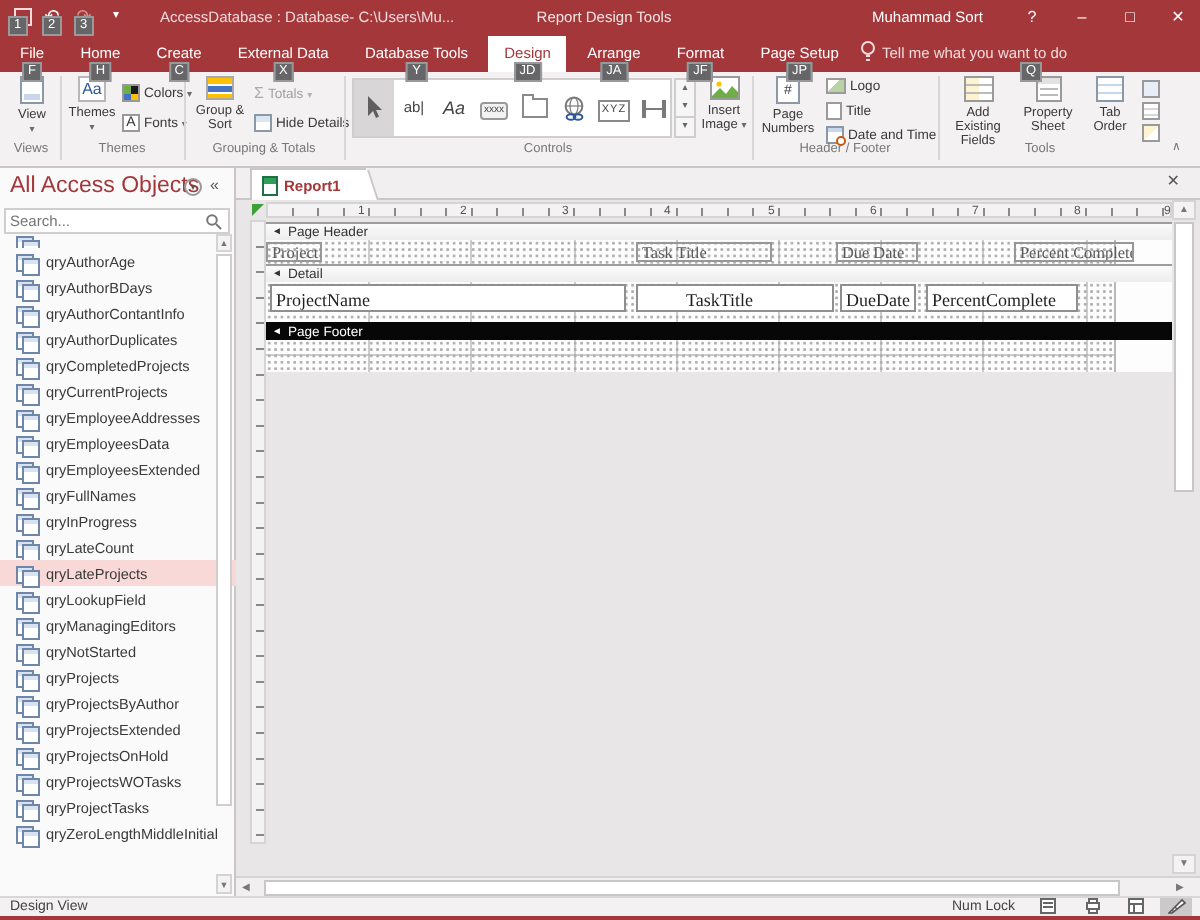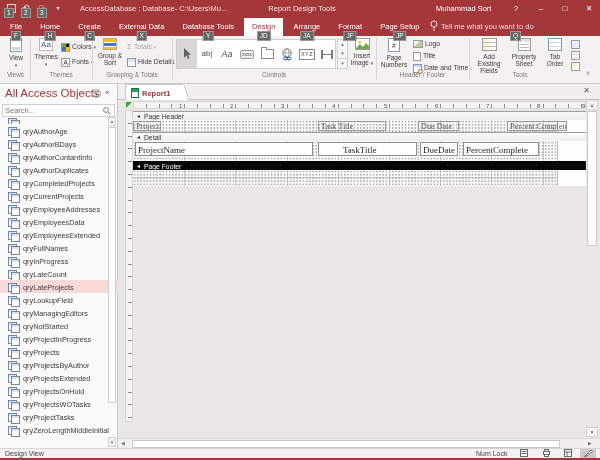--- a/index.html
+++ b/index.html
@@ -246,21 +246,20 @@
       <div class="nrow"><span class="qicn"></span><span class="nlbl">qryEmployeeAddresses</span></div>
       <div class="nrow"><span class="qicn"></span><span class="nlbl">qryEmployeesData</span></div>
       <div class="nrow"><span class="qicn"></span><span class="nlbl">qryEmployeesExtended</span></div>
       <div class="nrow"><span class="qicn"></span><span class="nlbl">qryFullNames</span></div>
       <div class="nrow"><span class="qicn"></span><span class="nlbl">qryInProgress</span></div>
       <div class="nrow"><span class="qicn"></span><span class="nlbl">qryLateCount</span></div>
       <div class="nrow sel"><span class="qicn"></span><span class="nlbl">qryLateProjects</span></div>
       <div class="nrow"><span class="qicn"></span><span class="nlbl">qryLookupField</span></div>
       <div class="nrow"><span class="qicn"></span><span class="nlbl">qryManagingEditors</span></div>
       <div class="nrow"><span class="qicn"></span><span class="nlbl">qryNotStarted</span></div>
-      <div class="nrow"><span class="qicn"></span><span class="nlbl">qryProjectInProgress</span></div>
       <div class="nrow"><span class="qicn"></span><span class="nlbl">qryProjects</span></div>
       <div class="nrow"><span class="qicn"></span><span class="nlbl">qryProjectsByAuthor</span></div>
       <div class="nrow"><span class="qicn"></span><span class="nlbl">qryProjectsExtended</span></div>
       <div class="nrow"><span class="qicn"></span><span class="nlbl">qryProjectsOnHold</span></div>
       <div class="nrow"><span class="qicn"></span><span class="nlbl">qryProjectsWOTasks</span></div>
       <div class="nrow"><span class="qicn"></span><span class="nlbl">qryProjectTasks</span></div>
       <div class="nrow"><span class="qicn"></span><span class="nlbl">qryZeroLengthMiddleInitial</span></div>
 
     </div>
 

